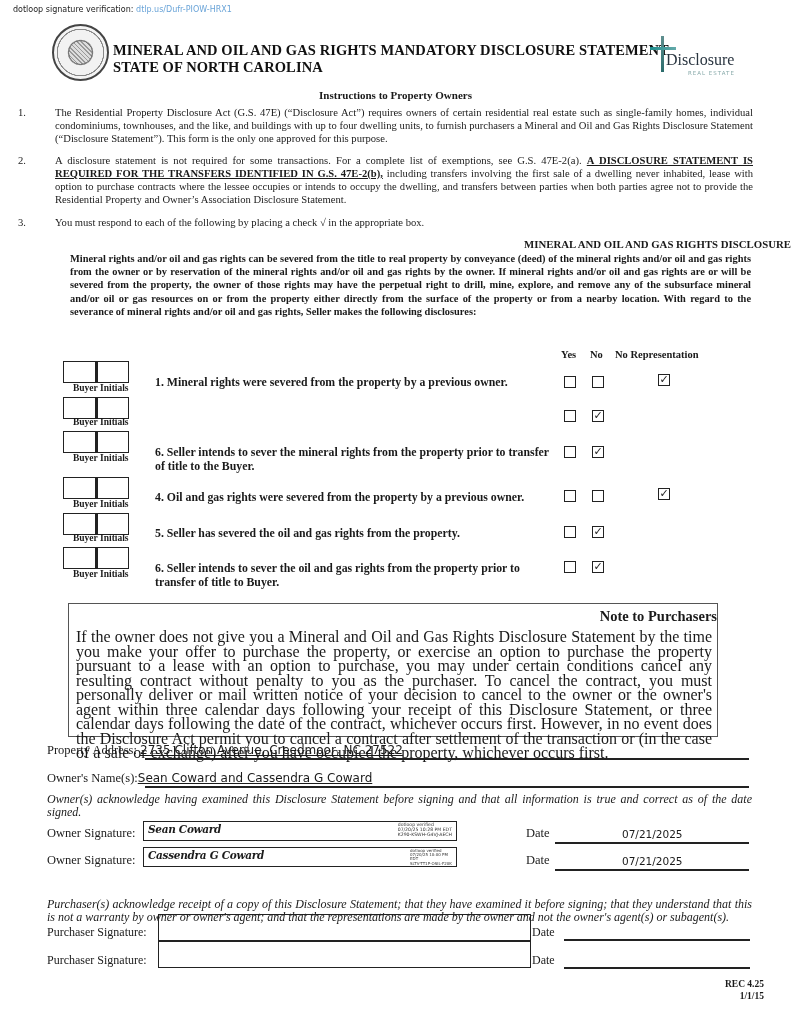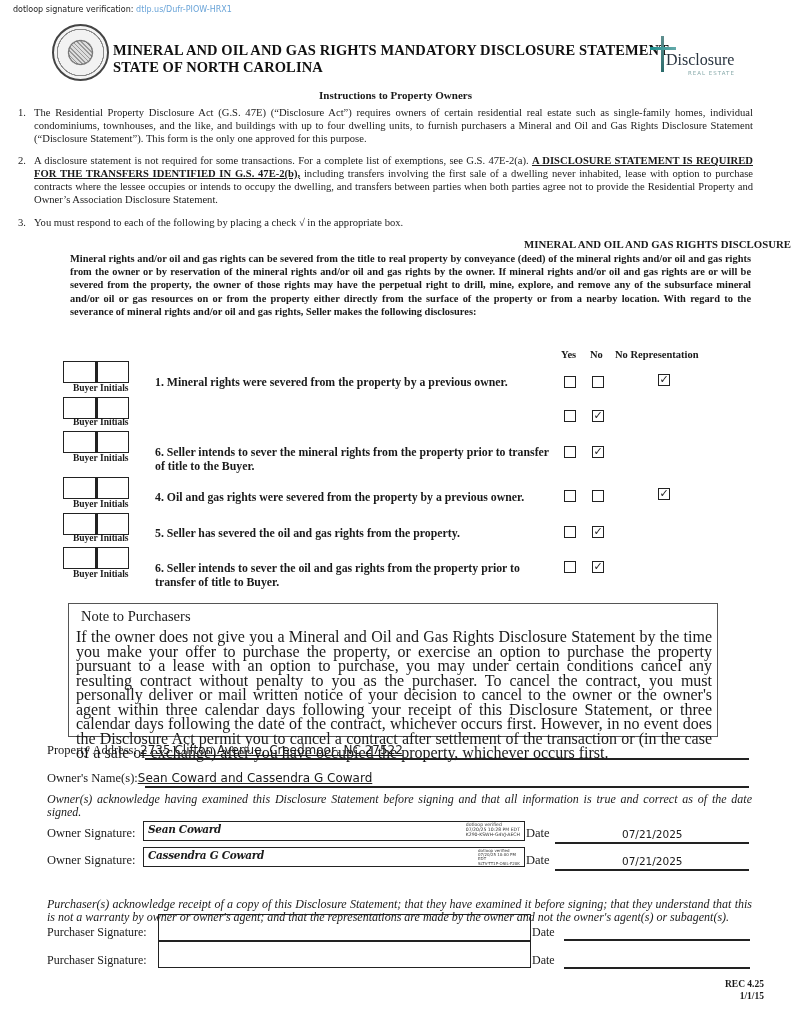--- a/index.html
+++ b/index.html
@@ -17,49 +17,49 @@
 
   .logo { position: absolute; left: 650px; top: 36px; width: 110px; height: 46px; }
   .logo-star-v { position: absolute; left: 11px; top: 0; width: 3px; height: 36px; background: linear-gradient(#5f8f8f,#2a6b6b); }
   .logo-star-h { position: absolute; left: 0; top: 11px; width: 26px; height: 3px; background: linear-gradient(90deg,#1d8c8c,#6aa); }
   .logo-name { position: absolute; left: 16px; top: 15px; font-family: "Liberation Serif", serif; font-size: 16px; color: #2a3540; }
   .logo-sub { position: absolute; left: 38px; top: 34px; font-family: "DejaVu Sans", sans-serif; font-size: 5.5px; color: #8aa; letter-spacing: 1px; }
 
   .instr-title { position: absolute; left: 0; width: 791px; top: 89px; text-align: center; font-weight: bold; font-size: 11px; }
   .instr { position: absolute; left: 18px; width: 735px; font-size: 10.6px; line-height: 13px; text-align: justify; }
   .instr .num { position: absolute; left: 0; }
-  .instr .txt { margin-left: 16px; display: block; }
+  .instr .txt { margin-left: 37px; display: block; }
   .u-bold { font-weight: bold; text-decoration: underline; }
 
   .disc-title { position: absolute; left: 0; width: 791px; top: 238px; text-align: right; font-weight: bold; font-size: 10.8px; }
   .disc-body { position: absolute; left: 70px; width: 681px; top: 252px; font-weight: bold; font-size: 10.4px; line-height: 13.2px; text-align: justify; }
 
   .col-head { position: absolute; top: 349px; font-weight: bold; font-size: 10.5px; }
 
   .row { position: absolute; left: 0; width: 791px; height: 38px; }
   .initials { position: absolute; left: 63px; top: 0; }
   .ibox { position: absolute; top: 0; width: 33px; height: 22px; border: 1.5px solid #222; }
   .ibox.a { left: 0; } .ibox.b { left: 33px; border-left: 2px solid #222; }
   .ilabel { position: absolute; left: 10px; top: 22px; font-weight: bold; font-size: 9.5px; white-space: nowrap; }
   .q { position: absolute; left: 155px; font-weight: bold; font-size: 11.8px; line-height: 14px; width: 400px; }
   .cb { position: absolute; width: 12px; height: 12px; border: 1.6px solid #222; font-size: 11px; line-height: 9px; text-align: center; font-weight: bold; font-family: "DejaVu Sans", sans-serif; cursor: pointer; }
   .cb.yes { left: 564px; } .cb.no { left: 592px; } .cb.nr { left: 658px; }
 
   .note { position: absolute; left: 68px; top: 603px; width: 650px; height: 134px; border: 1.5px solid #555; }
-  .note-title { position: absolute; left: 12px; width: 100%; top: 4px; text-align: left; font-weight: normal; font-size: 14.5px; }
+  .note-title { position: absolute; left: 0; width: 100%; top: 4px; text-align: right; font-weight: bold; font-size: 14.5px; }
   .note-body { position: absolute; left: 7px; right: 5px; top: 26px; font-size: 16px; line-height: 14.5px; text-align: justify; }
 
   .field { position: absolute; font-size: 12.5px; }
   .field .lbl { font-family: "Liberation Serif", serif; }
   .field .val { font-family: "DejaVu Sans", sans-serif; font-size: 12px; text-decoration: underline; }
   .uline { position: absolute; height: 1.5px; background: #222; }
 
   .italic { position: absolute; left: 47px; width: 705px; font-style: italic; font-size: 12px; line-height: 13px; text-align: justify; }
 
-  .sigbox { position: absolute; left: 143px; width: 382px; height: 20px; border: 1.8px solid #222; background: #fff; }
+  .sigbox { position: absolute; left: 143px; width: 314px; height: 20px; border: 1.8px solid #222; background: #fff; }
   .sig-script { position: absolute; left: 4px; top: 1px; font-family: "DejaVu Serif", serif; font-style: italic; font-weight: bold; font-size: 10.5px; letter-spacing: -0.3px; }
   .sig-stamp { position: absolute; right: 4px; top: 1px; font-family: "DejaVu Sans", sans-serif; font-size: 4.6px; line-height: 4.8px; text-align: left; color: #333; }
 
   .psig { position: absolute; left: 158px; width: 373px; height: 27px; border: 1.8px solid #222; }
 
   .datelbl { position: absolute; font-size: 12.5px; }
   .dateval { position: absolute; font-family: "DejaVu Sans", sans-serif; font-size: 10.5px; }
 
   .rec { position: absolute; right: 27px; top: 978px; text-align: right; font-size: 9.5px; line-height: 12px; font-weight: bold; }
 </style>

